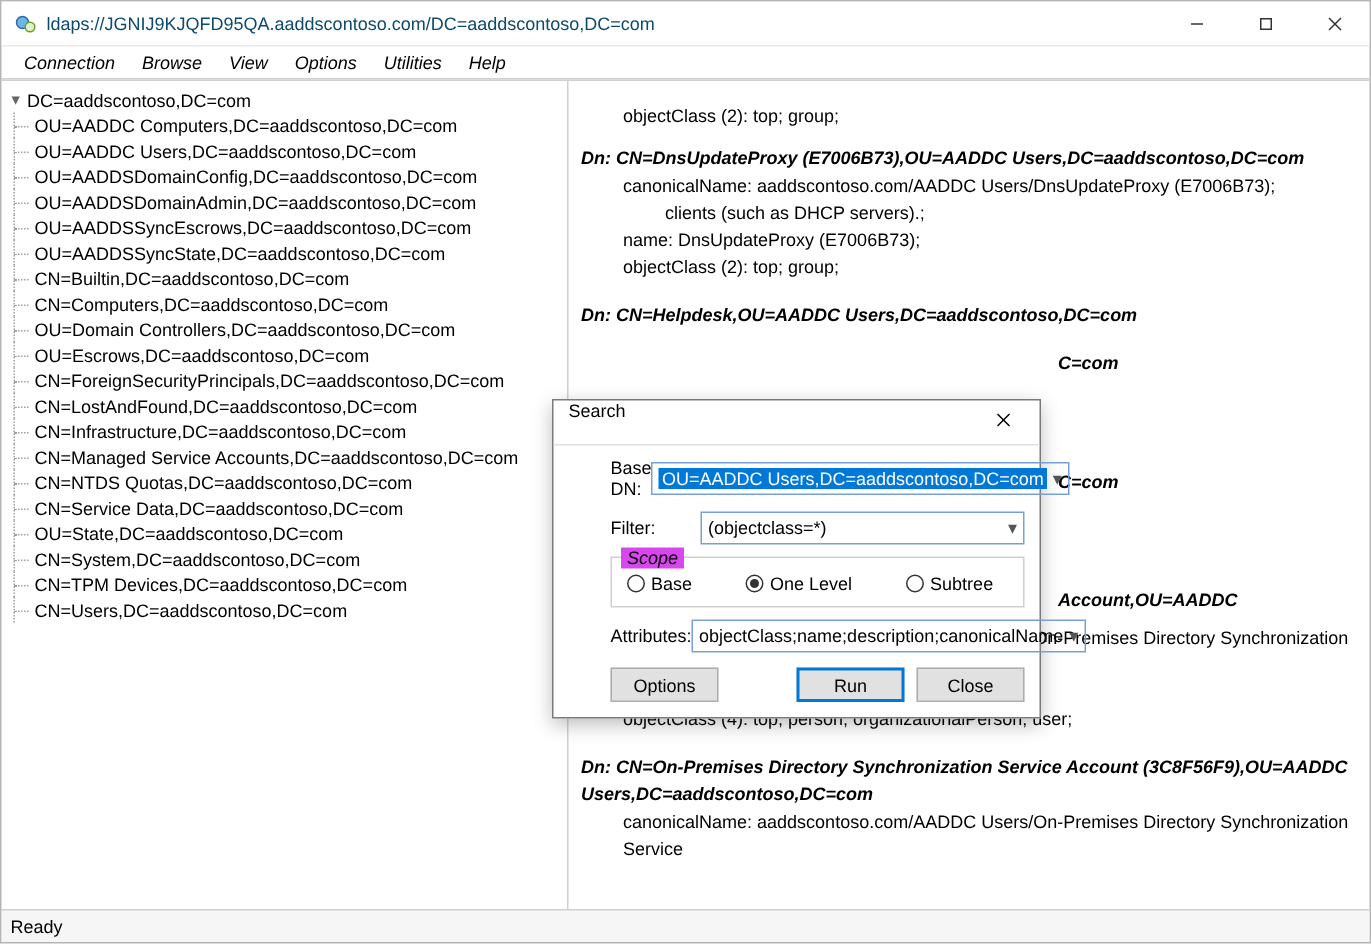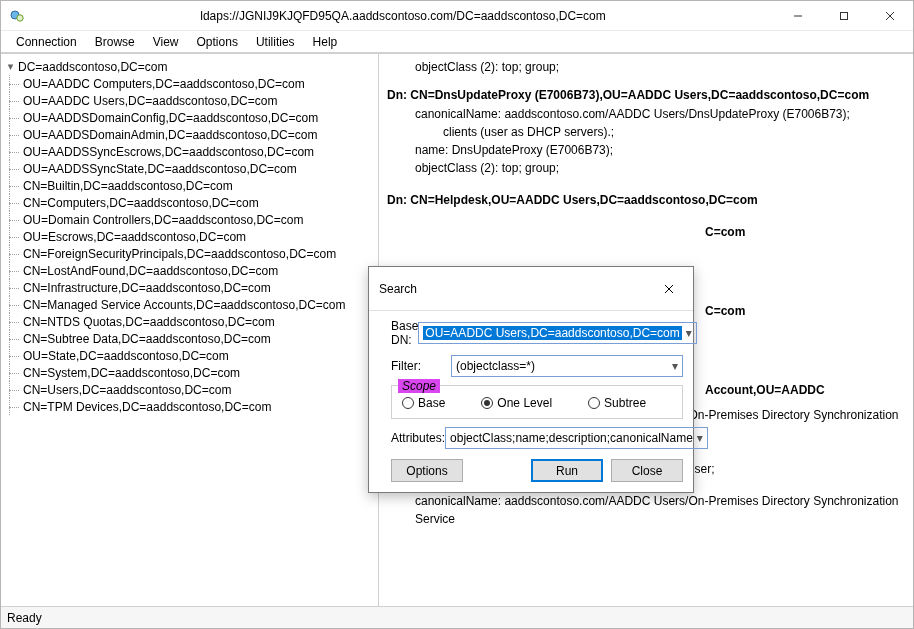--- a/index.html
+++ b/index.html
@@ -1,45 +1,45 @@
 <!DOCTYPE html>
 <html><head>
 <meta charset="utf-8">
 <style>
 * { box-sizing: border-box; margin: 0; padding: 0; }
 body { font-family: "Segoe UI", Tahoma, sans-serif; font-size: 12px; color: #000; background: #fff; width: 914px; height: 629px; overflow: hidden; display: flex; flex-direction: column; border: 1px solid #b5b5b5; }
 .titlebar { height: 30px; display: flex; align-items: center; padding: 0 0 0 8px; background: #fff; border-bottom: 1px solid #eaeaea; }
 .titlebar .app-icon { width: 16px; height: 16px; margin-right: 6px; }
-.titlebar .title { flex: 1; color: #000000; font-size: 12px; text-align: center; }
+.titlebar .title { flex: 1; color: #0c4a6e; font-size: 12px; }
 .titlebar .win-controls { display: flex; }
 .titlebar .win-btn { width: 46px; height: 30px; display: flex; align-items: center; justify-content: center; color: #888; cursor: pointer; }
 .menubar { height: 22px; display: flex; align-items: center; padding: 0 6px; gap: 0; border-bottom: 1px solid #d0d0d0; }
-.menubar .menu-item { padding: 2px 9px; cursor: pointer; }
+.menubar .menu-item { padding: 2px 9px; cursor: pointer; font-style: italic; }
 .workspace { flex: 1; display: flex; min-height: 0; position: relative; border-top: 1px solid #d0d0d0; }
 .tree-pane { width: 378px; border-right: 1px solid #d0d0d0; overflow: auto; padding: 4px 2px; }
 .tree-root { list-style: none; }
 .tree-node { white-space: nowrap; }
 .tree-row { display: flex; align-items: center; height: 17px; padding-left: 2px; }
 .tree-toggle { width: 11px; height: 11px; display: flex; align-items: center; justify-content: center; font-size: 11px; color: #666; cursor: pointer; margin-right: 2px; }
 .tree-children { list-style: none; padding-left: 18px; }
 .tree-children .tree-row { position: relative; }
 .tree-children .tree-row::before { content: ""; position: absolute; left: -12px; top: 0; bottom: 0; border-left: 1px dotted #a0a0a0; }
 .tree-children .tree-row::after { content: ""; position: absolute; left: -12px; top: 50%; width: 10px; border-top: 1px dotted #a0a0a0; }
-.result-pane { flex: 1; overflow: auto; padding: 4px 8px 24px 8px; line-height: 1.5; }
+.result-pane { flex: 1; overflow: auto; padding: 14px 8px 24px 8px; line-height: 1.5; }
 .entry { margin-bottom: 14px; }
-.entry .dn { font-weight: bold; margin-bottom: 1px; }
+.entry .dn { font-weight: bold; margin-bottom: 1px; font-style: italic; }
 .entry .attr { padding-left: 28px; text-indent: -0px; }
 .entry .attr-cont { padding-left: 56px; }
 .statusbar { height: 22px; border-top: 1px solid #d0d0d0; display: flex; align-items: center; padding: 0 6px; background: #f6f6f6; }
 
 .dialog { position: absolute; left: 367px; top: 212px; width: 326px; background: #fff; border: 1px solid #7a7a7a; box-shadow: 0 4px 12px rgba(0,0,0,0.25); display: flex; flex-direction: column; }
-.dialog-titlebar { height: 44px; display: flex; align-items: center; padding: 0 4px 0 10px; border-bottom: 1px solid #e0e0e0; }
+.dialog-titlebar { height: 30px; display: flex; align-items: flex-start; padding: 0 4px 0 10px; border-bottom: 1px solid #e0e0e0; }
 .dialog-titlebar .dialog-title { flex: 1; font-size: 12px; }
 .dialog-titlebar .close-btn { width: 40px; height: 26px; display: flex; align-items: center; justify-content: center; cursor: pointer; font-size: 13px; }
-.dialog-body { padding: 8px 10px 10px 22px; }
+.dialog-body { padding: 8px 10px 10px 22px; margin-left: 16px; }
 .form-row { display: flex; align-items: center; margin-bottom: 8px; }
 .form-row .label { width: 60px; }
 .combo { flex: 1; height: 22px; border: 1px solid #7a9fd6; display: flex; align-items: center; padding: 0 4px; position: relative; }
 .combo .combo-text { flex: 1; overflow: hidden; white-space: nowrap; }
 .combo.selected .combo-text { background: #0078d7; color: #fff; padding: 0 2px; }
 .combo .combo-arrow { color: #555; padding-left: 4px; }
 .fieldset { border: 1px solid #d0d0d0; padding: 6px 10px 8px 10px; margin-bottom: 8px; }
 .fieldset .legend { position: relative; top: -13px; background: #d946ef; padding: 0 4px; display: inline-block; margin-left: -4px; font-style: italic; }
 .fieldset .radios { display: flex; gap: 36px; margin-top: -10px; }
 .radio-item { display: flex; align-items: center; gap: 4px; cursor: pointer; }
@@ -170,55 +170,55 @@
                 <span>CN=Managed Service Accounts,DC=aaddscontoso,DC=com</span>
               </div>
             </li>
             <li class="tree-node">
               <div class="tree-row">
                 <span>CN=NTDS Quotas,DC=aaddscontoso,DC=com</span>
               </div>
             </li>
             <li class="tree-node">
               <div class="tree-row">
-                <span>CN=Subtree Data,DC=aaddscontoso,DC=com</span>
+                <span>CN=Service Data,DC=aaddscontoso,DC=com</span>
               </div>
             </li>
             <li class="tree-node">
               <div class="tree-row">
                 <span>OU=State,DC=aaddscontoso,DC=com</span>
               </div>
             </li>
             <li class="tree-node">
               <div class="tree-row">
                 <span>CN=System,DC=aaddscontoso,DC=com</span>
               </div>
             </li>
             <li class="tree-node">
               <div class="tree-row">
+                <span>CN=TPM Devices,DC=aaddscontoso,DC=com</span>
+              </div>
+            </li>
+            <li class="tree-node">
+              <div class="tree-row">
                 <span>CN=Users,DC=aaddscontoso,DC=com</span>
-              </div>
-            </li>
-            <li class="tree-node">
-              <div class="tree-row">
-                <span>CN=TPM Devices,DC=aaddscontoso,DC=com</span>
               </div>
             </li>
           </ul>
       </li>
     </ul>
   </div>
 
   <div class="result-pane">
     <div class="attr" style="padding-left:28px;">objectClass (2): top; group;</div>
     <div style="height:10px"></div>
     <div class="entry">
       <div class="dn">Dn: CN=DnsUpdateProxy (E7006B73),OU=AADDC Users,DC=aaddscontoso,DC=com</div>
       <div class="attr">canonicalName: aaddscontoso.com/AADDC Users/DnsUpdateProxy (E7006B73);</div>
-      <div class="attr-cont">clients (user as DHCP servers).;</div>
+      <div class="attr-cont">clients (such as DHCP servers).;</div>
       <div class="attr">name: DnsUpdateProxy (E7006B73);</div>
       <div class="attr">objectClass (2): top; group;</div>
     </div>
     <div class="entry">
       <div class="dn">Dn: CN=Helpdesk,OU=AADDC Users,DC=aaddscontoso,DC=com</div>
     </div>
 
     <div class="entry">
       <div class="dn" style="text-align:left; padding-left:318px;"><span>C=com</span></div>
       <div style="height:46px"></div>
@@ -228,20 +228,21 @@
       <div style="height:46px"></div>
     </div>
     <div class="entry">
       <div class="dn" style="text-align:left; padding-left:318px;"><span>Account,OU=AADDC</span></div>
       <div style="height:6px"></div>
       <div class="attr">canonicalName: aaddscontoso.com/AADDC Users/On-Premises Directory Synchronization Service</div>
       <div class="attr-cont">Account;</div>
       <div class="attr">objectClass (4): top; person; organizationalPerson; user;</div>
     </div>
     <div class="entry">
+      <div class="dn"><b>Dn: CN=On-Premises Directory Synchronization Service Account (3C8F56F9),OU=AADDC Users,DC=aaddscontoso,DC=com</b></div>
       <div class="attr">canonicalName: aaddscontoso.com/AADDC Users/On-Premises Directory Synchronization Service</div>
 
     </div>
 
   </div>
 
   <div class="dialog">
     <div class="dialog-titlebar">
       <div class="dialog-title">Search</div>
       <div class="close-btn">

